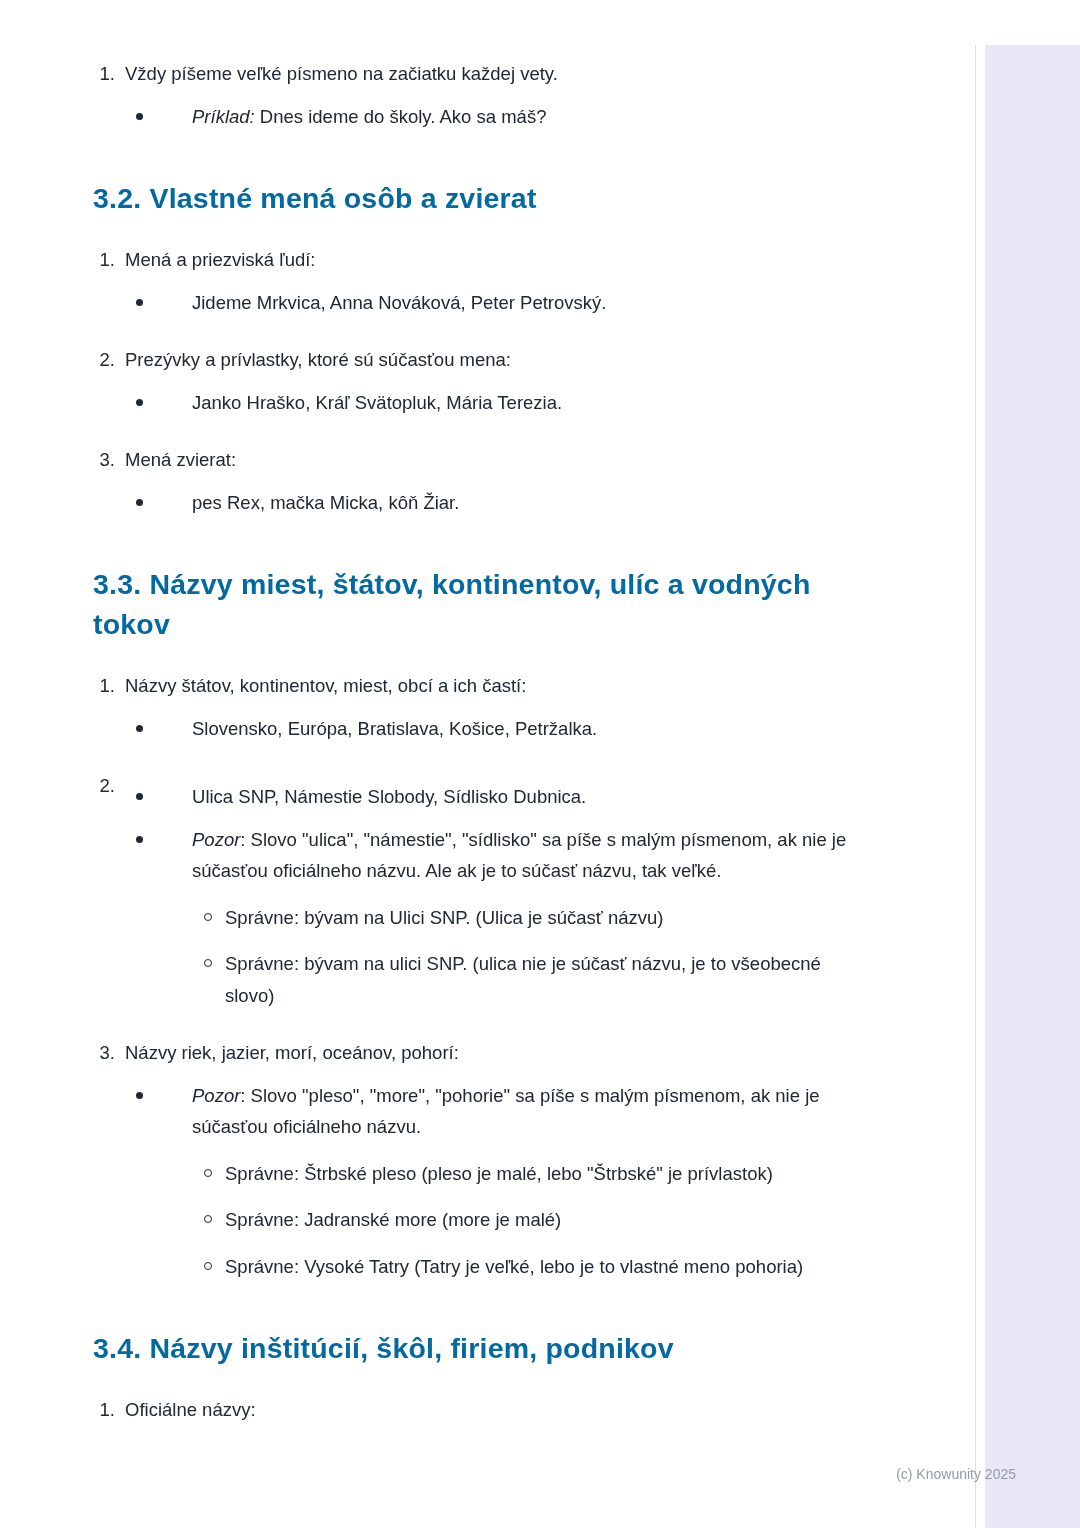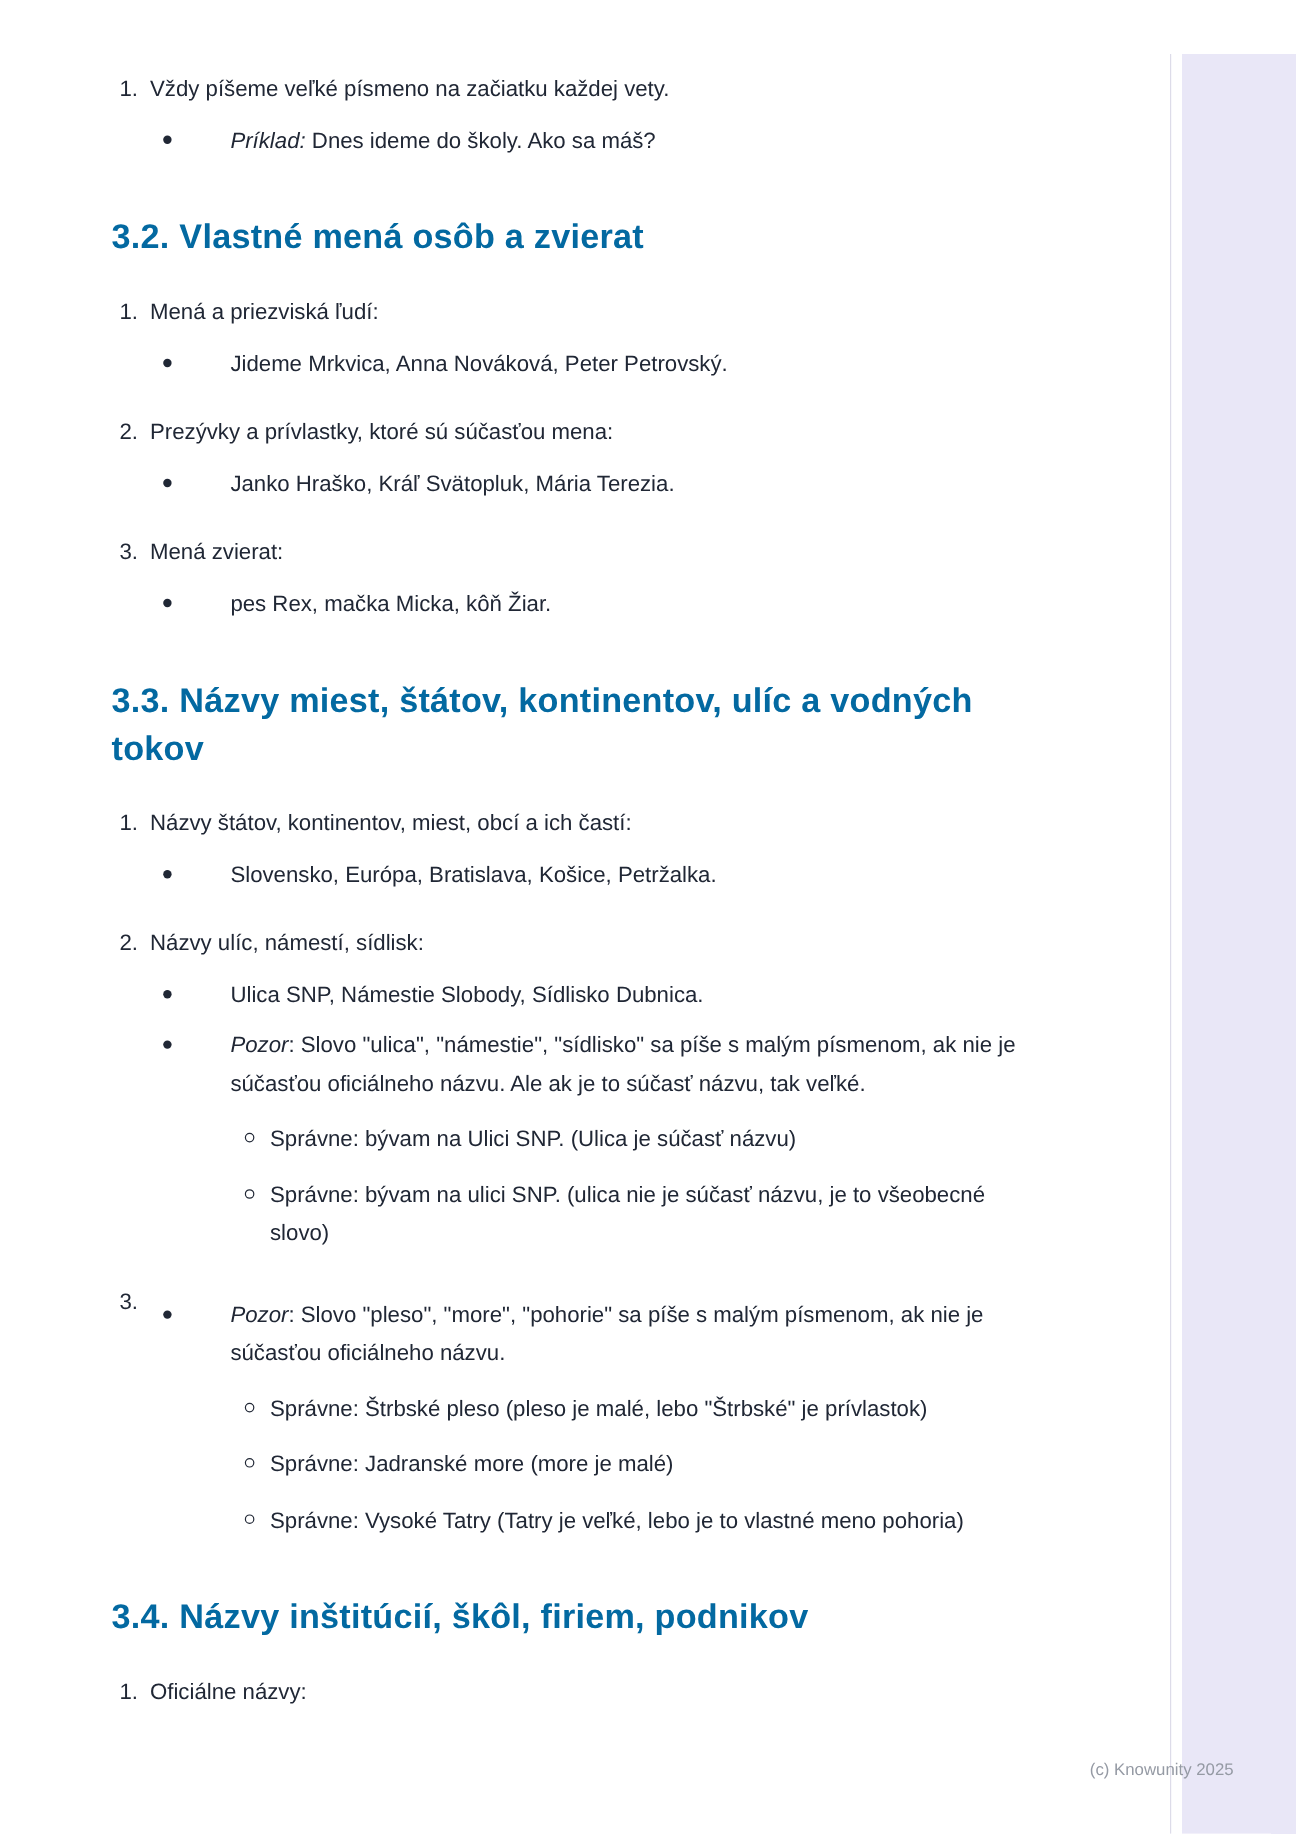--- a/index.html
+++ b/index.html
@@ -52,21 +52,21 @@
   i { font-style: italic; }
   .divider {
     position: absolute; top: 45px; bottom: 0; right: 104px;
     width: 1px; background: #dddce9;
   }
   .side-strip {
     position: absolute; top: 45px; bottom: 0; right: 0;
     width: 95px; background: #e9e7f7;
   }
   .footer {
-    position: absolute; right: 52px; bottom: 46px;
+    position: absolute; right: 64px; bottom: 46px;
     font-size: 14px; color: #959aa4; z-index: 5;
   }
 </style>
 </head>
 <body>
 
 <div class="content" id="doc">
     <div class="list">
       <div class="item">
         <span class="num">1.</span>
@@ -120,21 +120,20 @@
           <div class="item-label"><b>Názvy štátov, kontinentov, miest, obcí a ich častí:</b></div>
           <div class="bullet">
             <span class="bullet-marker"></span>
             <div class="bullet-text"><b>S</b><span>lovensko, </span><b>E</b><span>urópa, </span><b>B</b><span>ratislava, </span><b>K</b><span>ošice, </span><b>P</b><span>etržalka.</span></div>
           </div>
         </div>
       </div>
       <div class="item">
         <span class="num">2.</span>
         <div class="item-body">
-          <div class="item-label"><b>Názvy ulíc, námestí, sídlisk:</b></div>
           <div class="bullet">
             <span class="bullet-marker"></span>
             <div class="bullet-text"><b>U</b><span>lica </span><b>S</b><span>NP, </span><b>N</b><span>ámestie </span><b>S</b><span>lobody, </span><b>S</b><span>ídlisko </span><b>D</b><span>ubnica.</span></div>
           </div>
           <div class="bullet">
             <span class="bullet-marker"></span>
             <div class="bullet-text"><i>Pozor</i><span>: Slovo "ulica", "námestie", "sídlisko" sa píše s malým písmenom, ak nie je súčasťou oficiálneho názvu. Ale ak je to súčasť názvu, tak veľké.</span><div class="subs">
                 <div class="sub">
                   <span class="sub-marker"></span>
                   <div class="bullet-text"><span>Správne: bývam na </span><b>U</b><span>lici </span><b>S</b><span>NP. (Ulica je súčasť názvu)</span></div>
@@ -143,20 +142,21 @@
                   <span class="sub-marker"></span>
                   <div class="bullet-text"><span>Správne: bývam na ulici </span><b>S</b><span>NP. (ulica nie je súčasť názvu, je to všeobecné slovo)</span></div>
                 </div>
               </div></div>
           </div>
         </div>
       </div>
       <div class="item">
         <span class="num">3.</span>
         <div class="item-body">
+          <div class="item-label"><b>Názvy riek, jazier, morí, oceánov, pohorí:</b></div>
           <div class="bullet">
             <span class="bullet-marker"></span>
             <div class="bullet-text"><i>Pozor</i><span>: Slovo "pleso", "more", "pohorie" sa píše s malým písmenom, ak nie je súčasťou oficiálneho názvu.</span><div class="subs">
                 <div class="sub">
                   <span class="sub-marker"></span>
                   <div class="bullet-text"><span>Správne: </span><b>Š</b><span>trbské </span><b>p</b><span>leso (pleso je malé, lebo "Štrbské" je prívlastok)</span></div>
                 </div>
                 <div class="sub">
                   <span class="sub-marker"></span>
                   <div class="bullet-text"><span>Správne: </span><b>J</b><span>adranské </span><b>m</b><span>ore (more je malé)</span></div>

